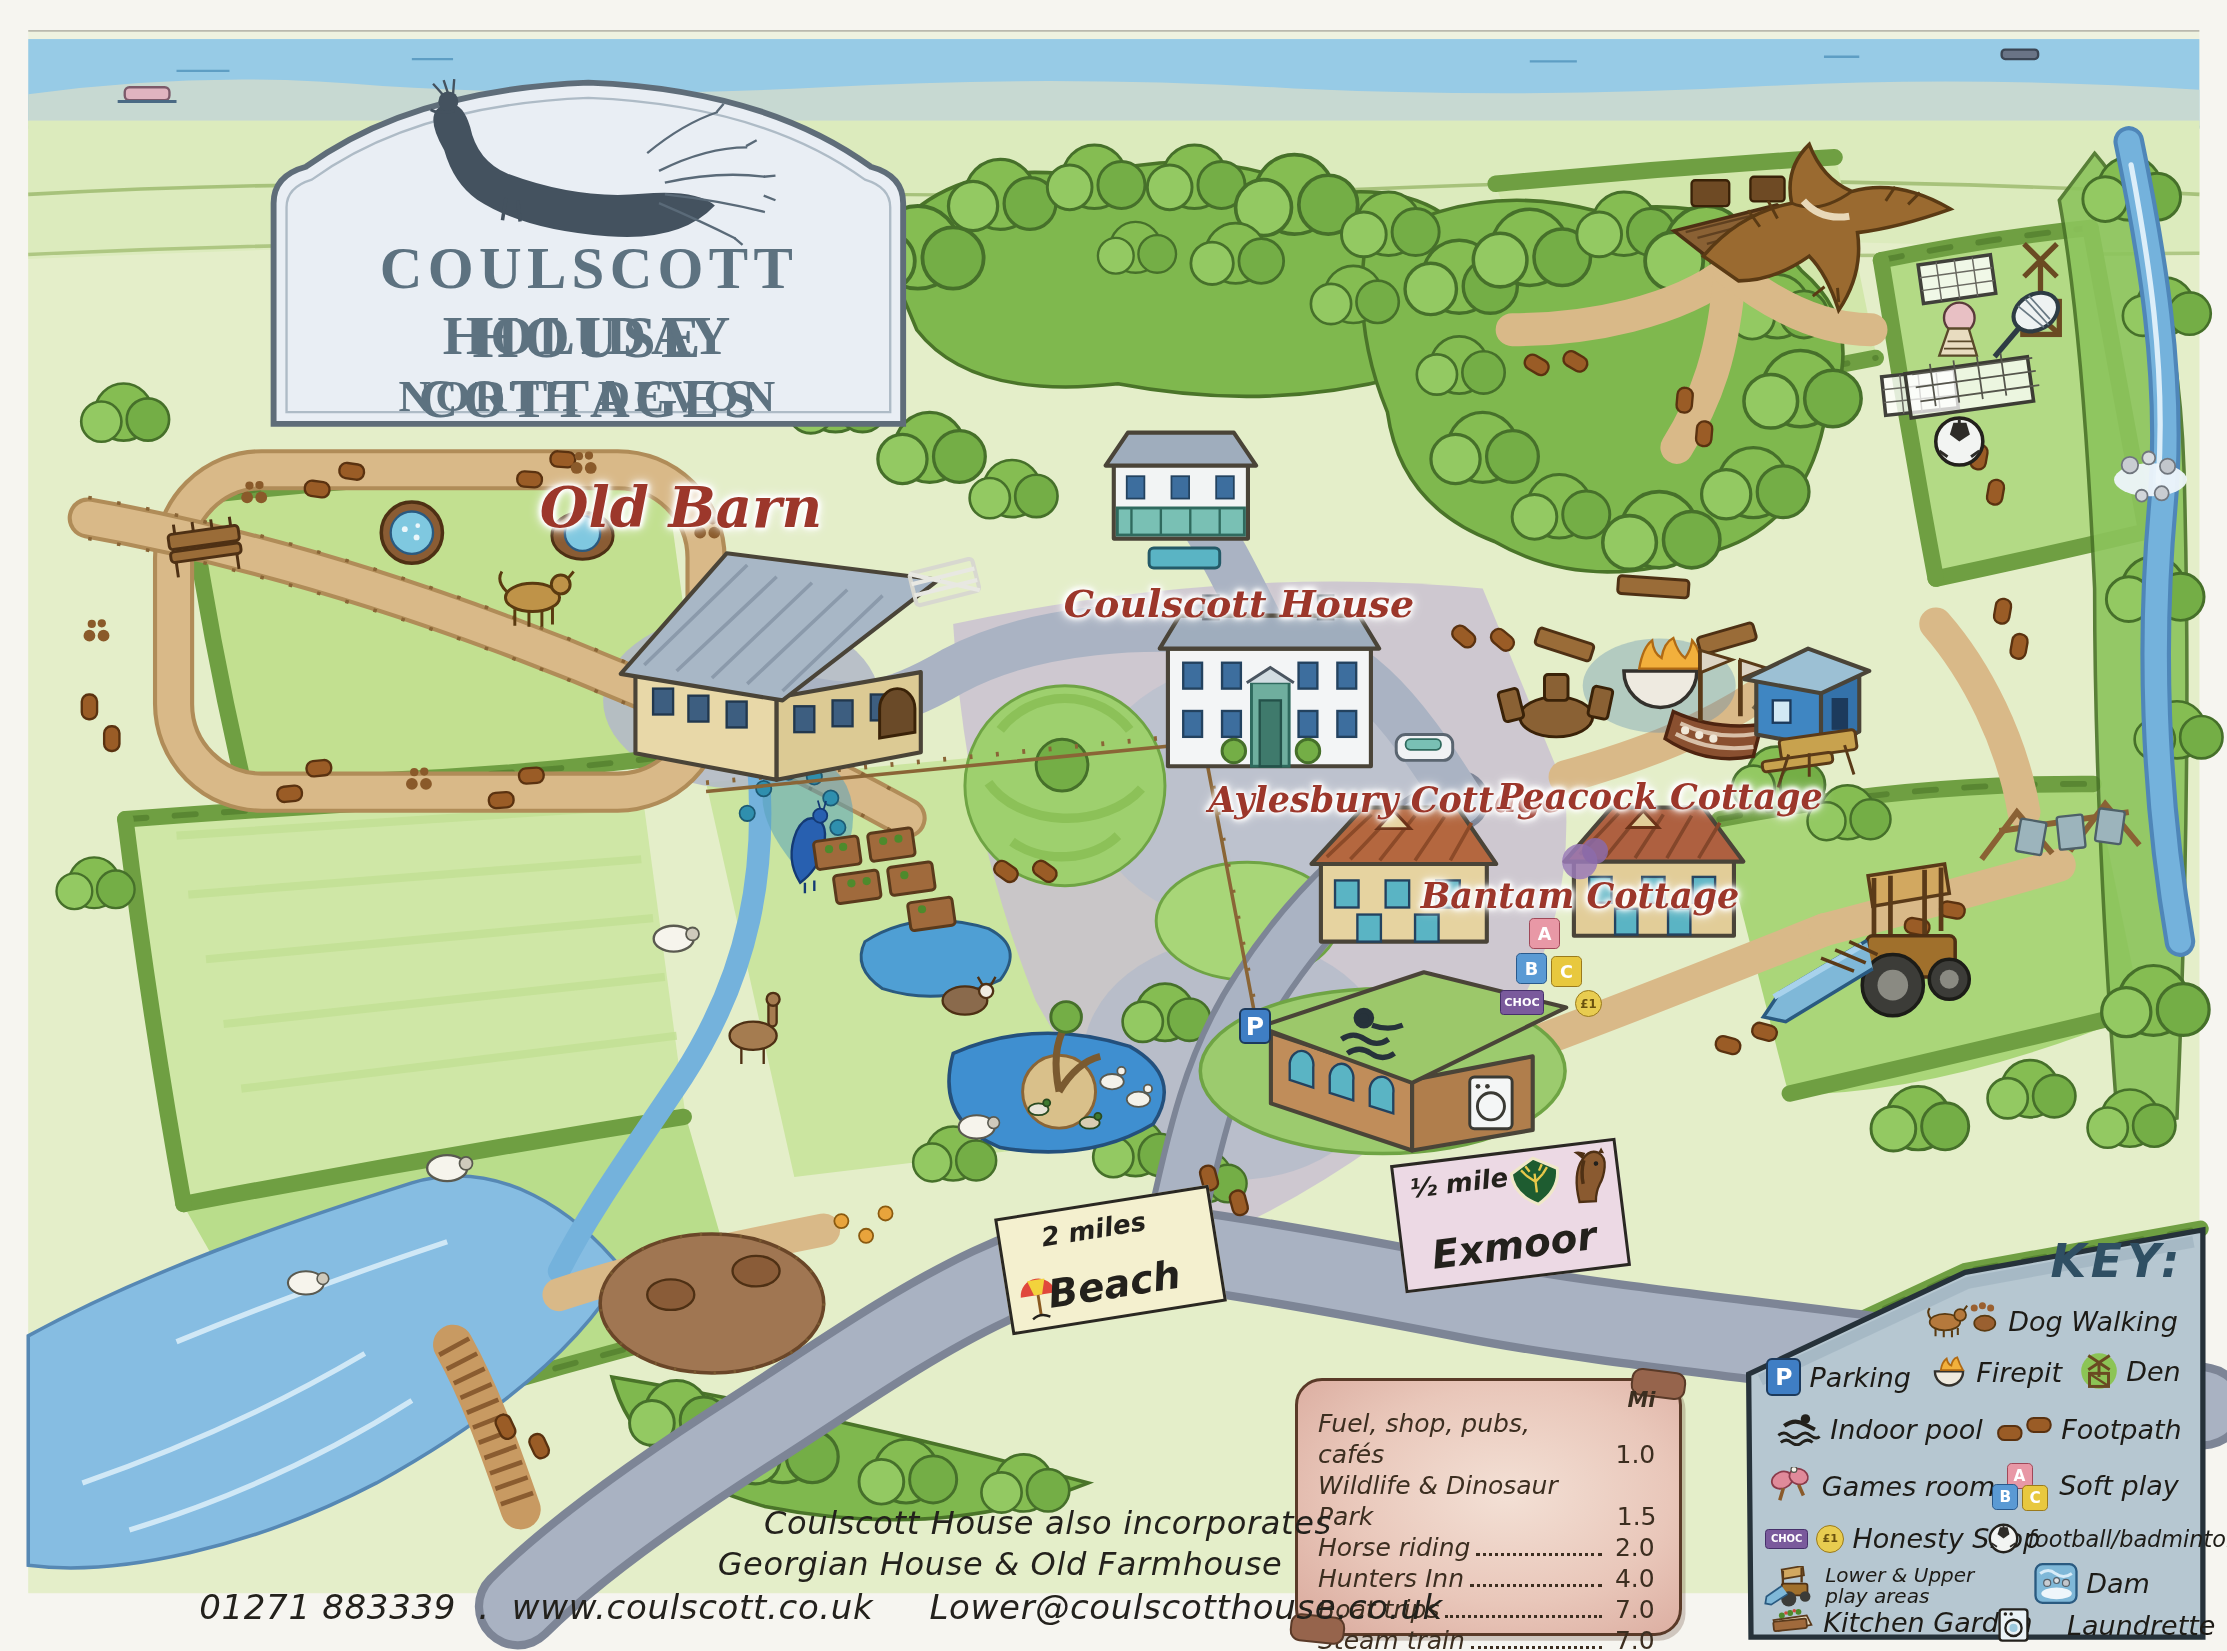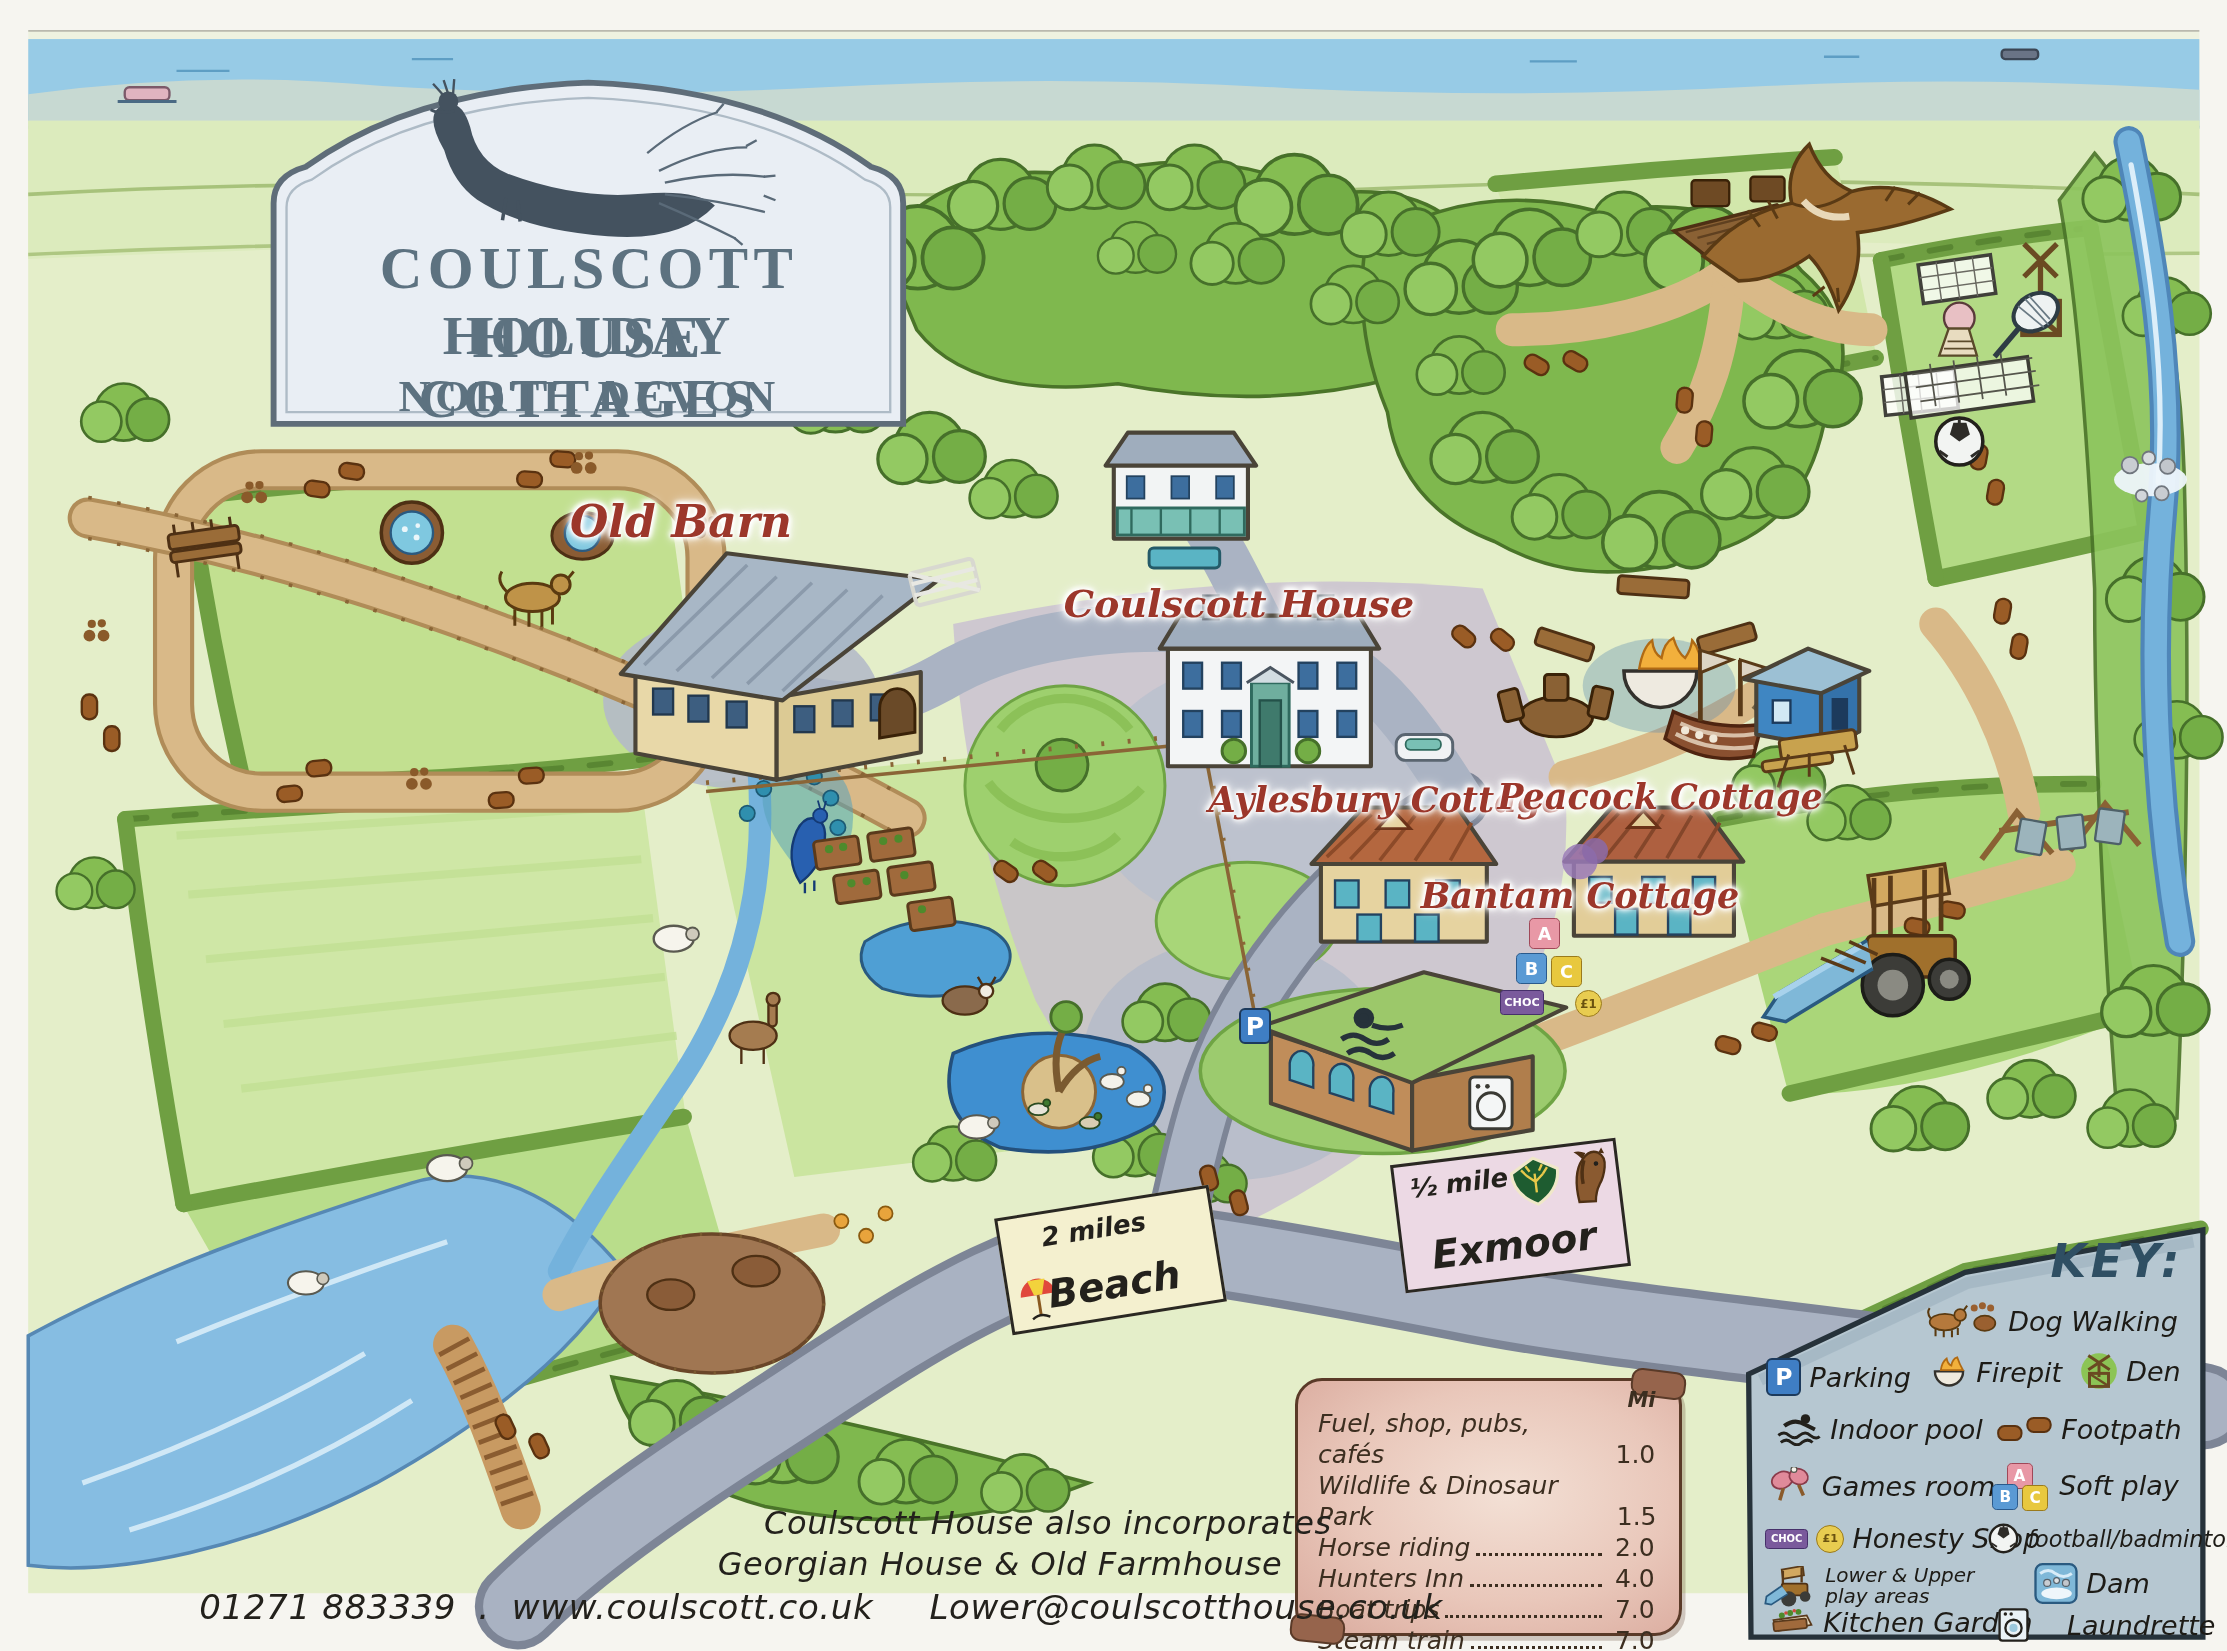--- a/index.html
+++ b/index.html
@@ -658,21 +658,21 @@
     <g stroke="#5a6a78" stroke-width="4" fill="none">
       <path d="M1120,290 q80,-40 150,-40 M1130,310 q90,-20 170,-10 M1130,330 q90,10 170,30 M1120,345 q70,30 130,60 M1100,260 q60,-50 120,-70"></path>
       <path d="M1268,248 l18,-10 M1298,300 l20,-2 M1298,332 l20,8 M1248,404 l14,12 M1218,190 l12,-14"></path>
     </g>
   </g>
 </svg>
 <div class="ov sign-text" style="top:234px;font-size:59px;">COULSCOTT HOUSE</div>
 <div class="ov sign-text" style="top:304px;font-size:55px;">HOLIDAY COTTAGES</div>
 <div class="ov sign-text" style="top:370px;font-size:45px;">NORTH DEVON</div>
 
-<div class="ov red-label" style="left:681px;top:521px;font-size:44px;">Old Barn</div>
+<div class="ov red-label" style="left:681px;top:507px;font-size:56px;">Old Barn</div>
 <div class="ov red-label" style="left:1239px;top:603px;font-size:38px;">Coulscott House</div>
 <div class="ov red-label" style="left:1386px;top:799px;font-size:35px;text-align:center;">Aylesbury Cottage</div>
 <div class="ov red-label" style="left:1660px;top:796px;font-size:35px;">Peacock Cottage</div>
 <div class="ov red-label" style="left:1580px;top:895px;font-size:35px;">Bantam Cottage</div>
 
 <div class="ov mini pmark">P</div>
 <div class="ov mini blockA">A</div>
 <div class="ov mini blockB">B</div>
 <div class="ov mini blockC">C</div>
 <div class="ov mini chocmap">CHOC</div>

